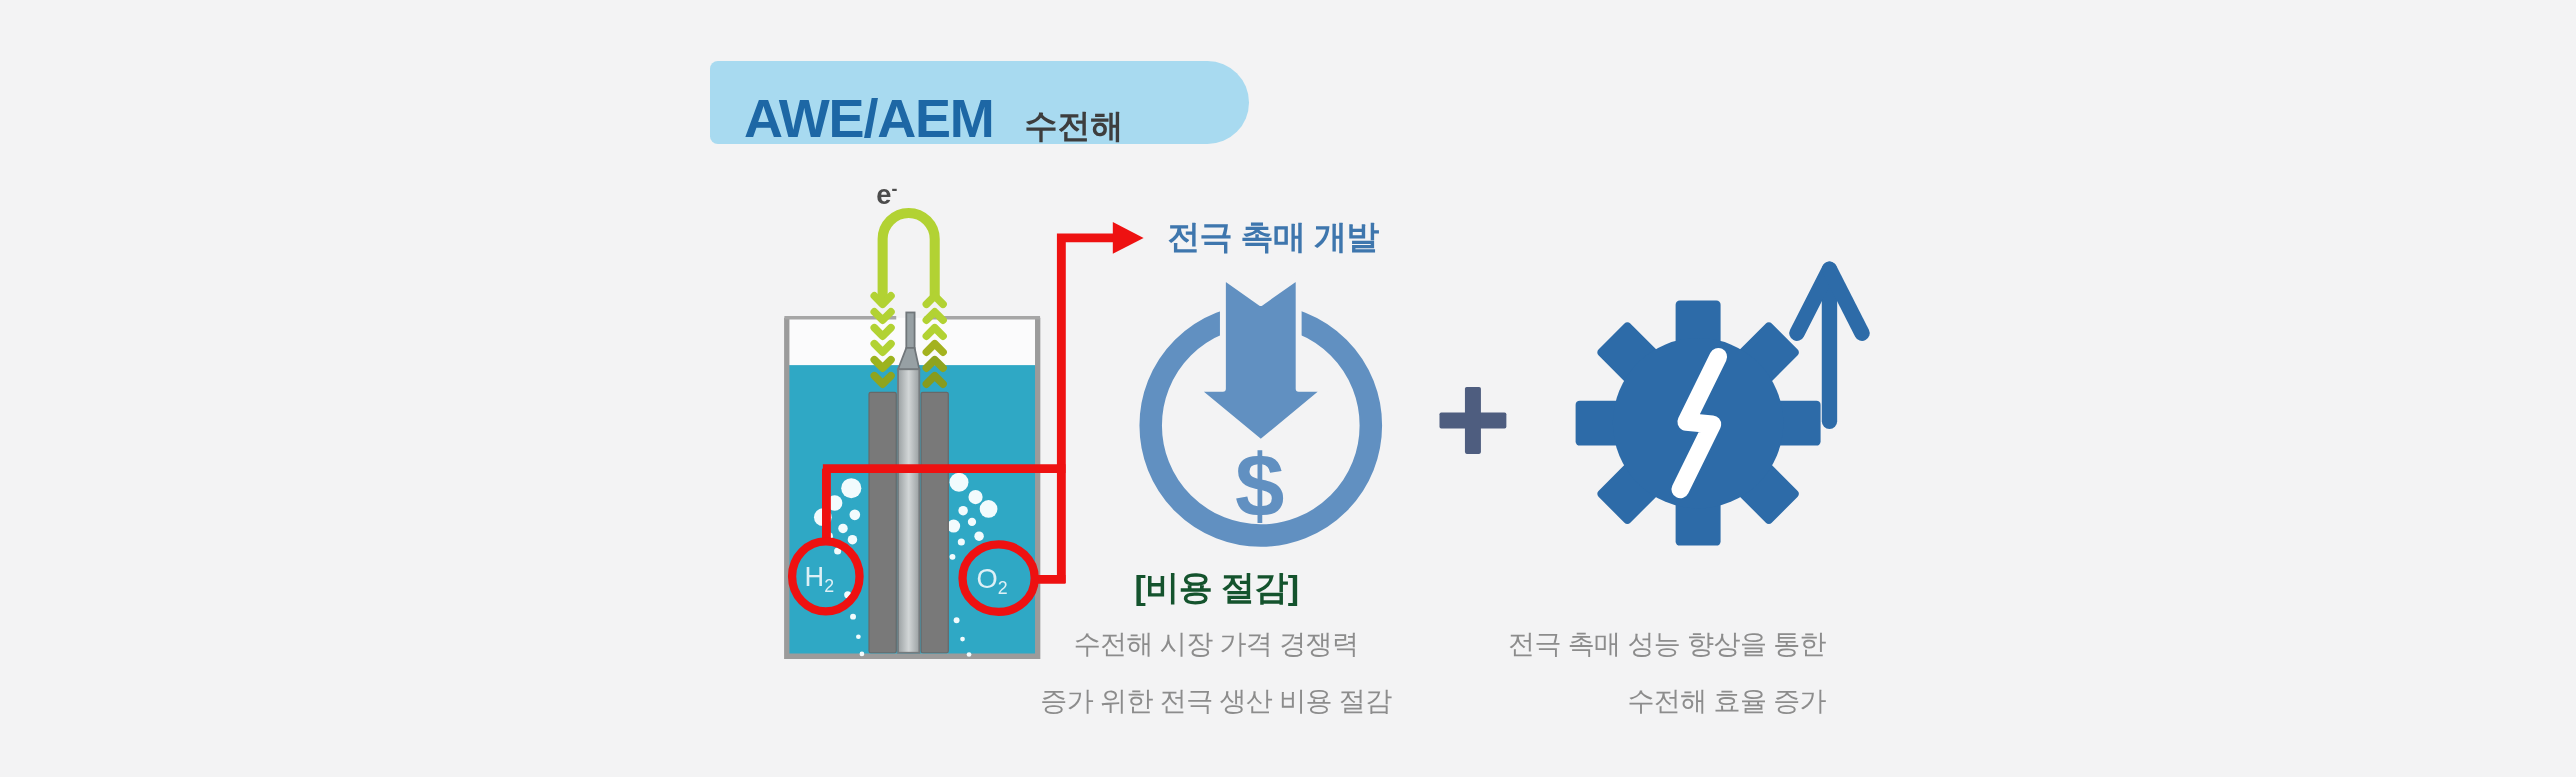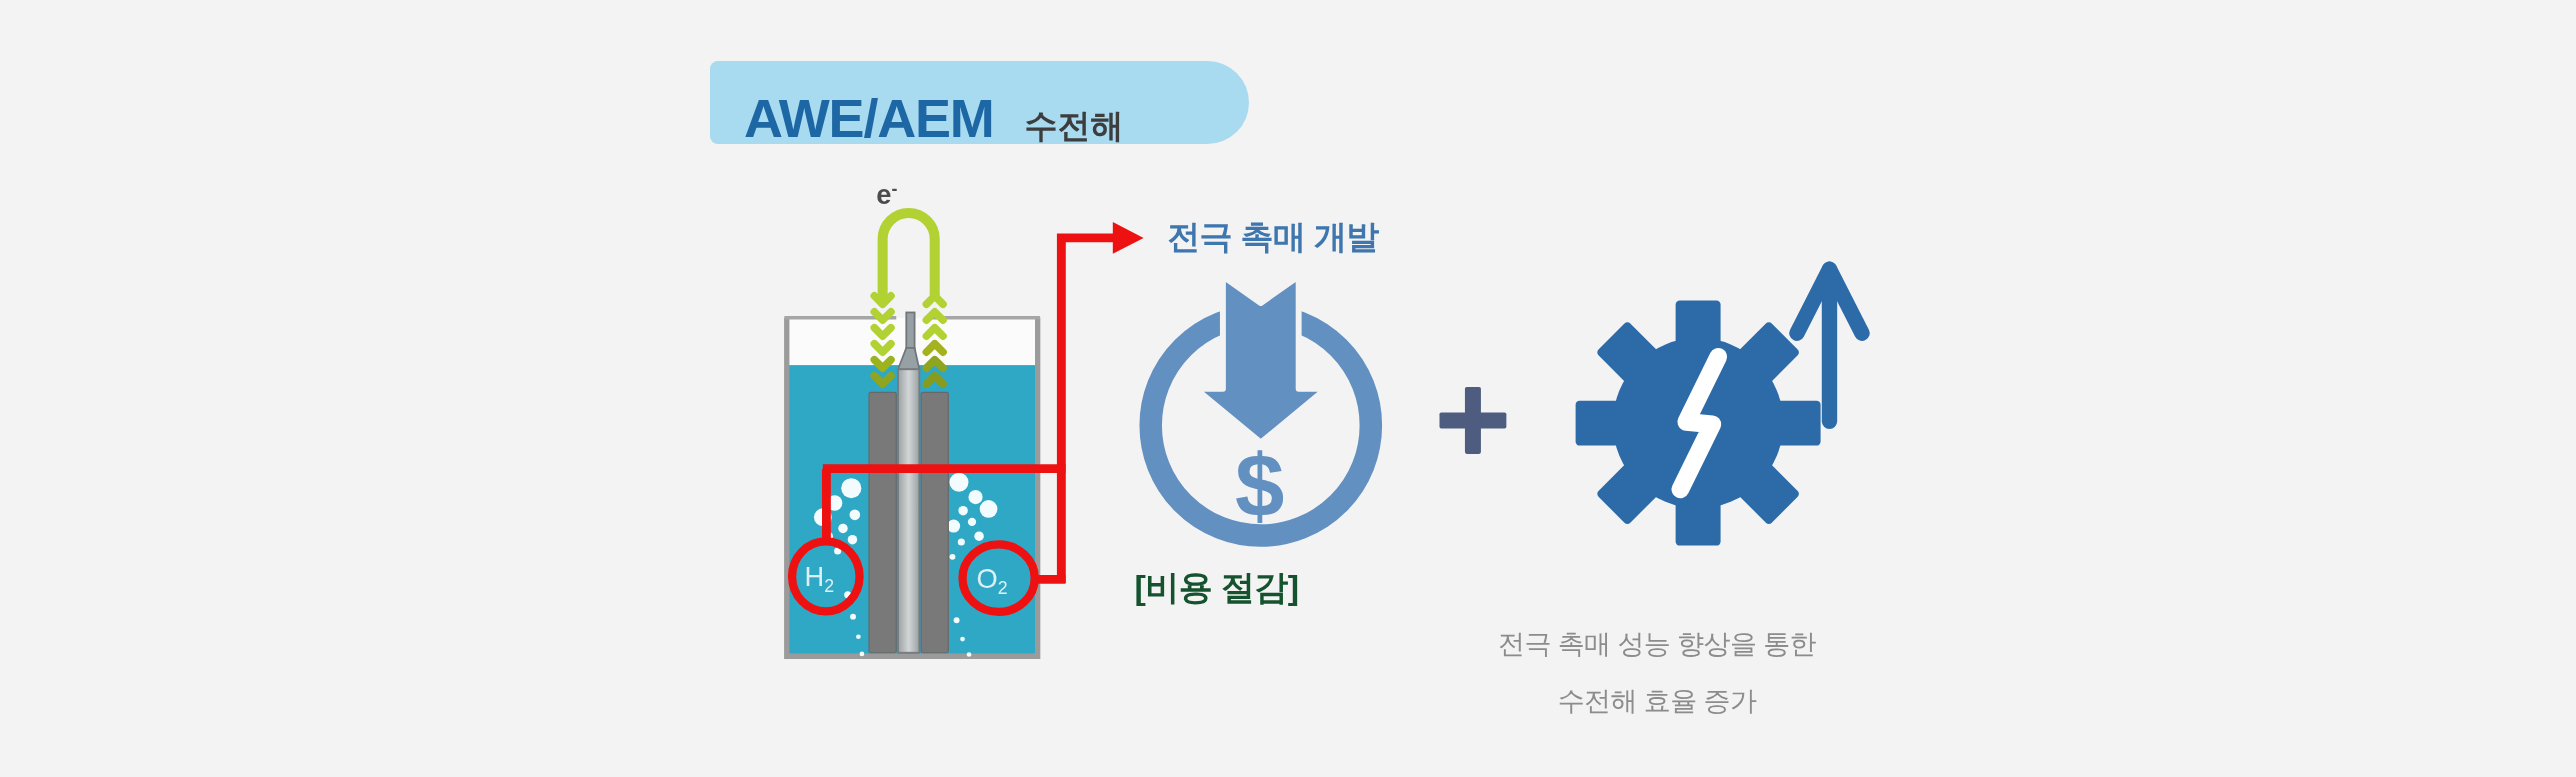--- a/index.html
+++ b/index.html
@@ -45,21 +45,21 @@
     color: #14532d; line-height: 47px; letter-spacing: -0.6px;
   }
   #label-cost  { left: 1039px; }
   #label-eff   { left: 1479px; }
   .outcome-desc {
     position: absolute; top: 616px; width: 414px;
     text-align: center; font-size: 27px; font-weight: normal;
     color: #8c8c8c; line-height: 57px; letter-spacing: -0.6px;
   }
   #desc-cost { left: 1009px; }
-  #desc-eff  { left: 1450px; }
+  #desc-eff  { left: 1412px; text-align: right; }
 </style>
 </head>
 <body>
 
 <div id="canvas">
 
   <div class="badge">
     <div class="badge-inner">
       <span class="badge-title">AWE/AEM</span>
       <span class="badge-sub">수전해</span>
@@ -202,19 +202,23 @@
         <path d="M 3091 455 L 3036 563"></path>
         <path d="M 3091 455 L 3146 563"></path>
       </g>
     </g>
   </svg>
 
   <div class="flow-title">전극 촉매 개발</div>
 
   <div class="outcome-label" id="label-cost">[비용 절감]</div>
 
+  <div class="outcome-desc" id="desc-cost">
+    <div>수전해 시장 가격 경쟁력</div>
+    <div>증가 위한 전극 생산 비용 절감</div>
+  </div>
   <div class="outcome-desc" id="desc-eff">
     <div>전극 촉매 성능 향상을 통한</div>
     <div>수전해 효율 증가</div>
   </div>
 
 </div>
 
 
 </body></html>

